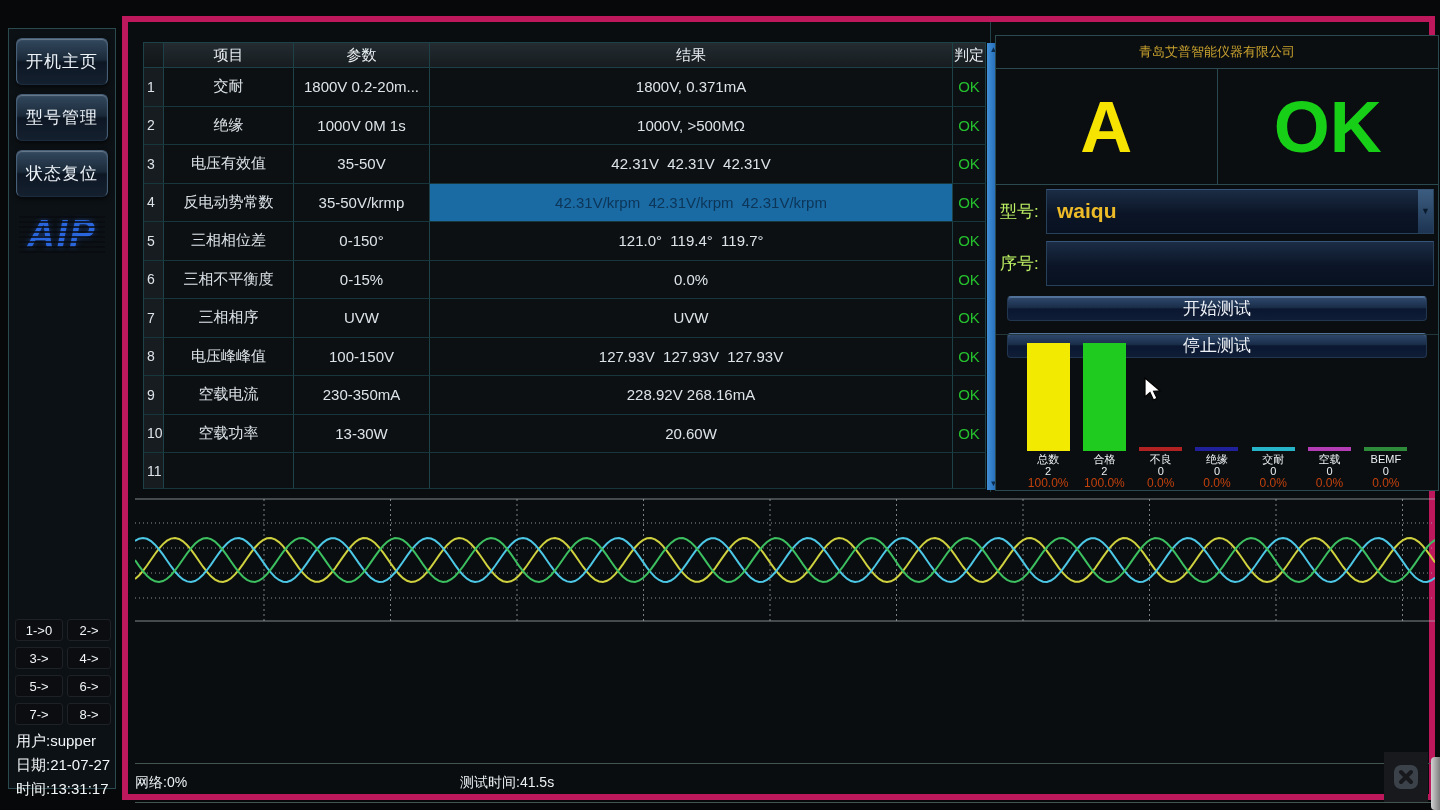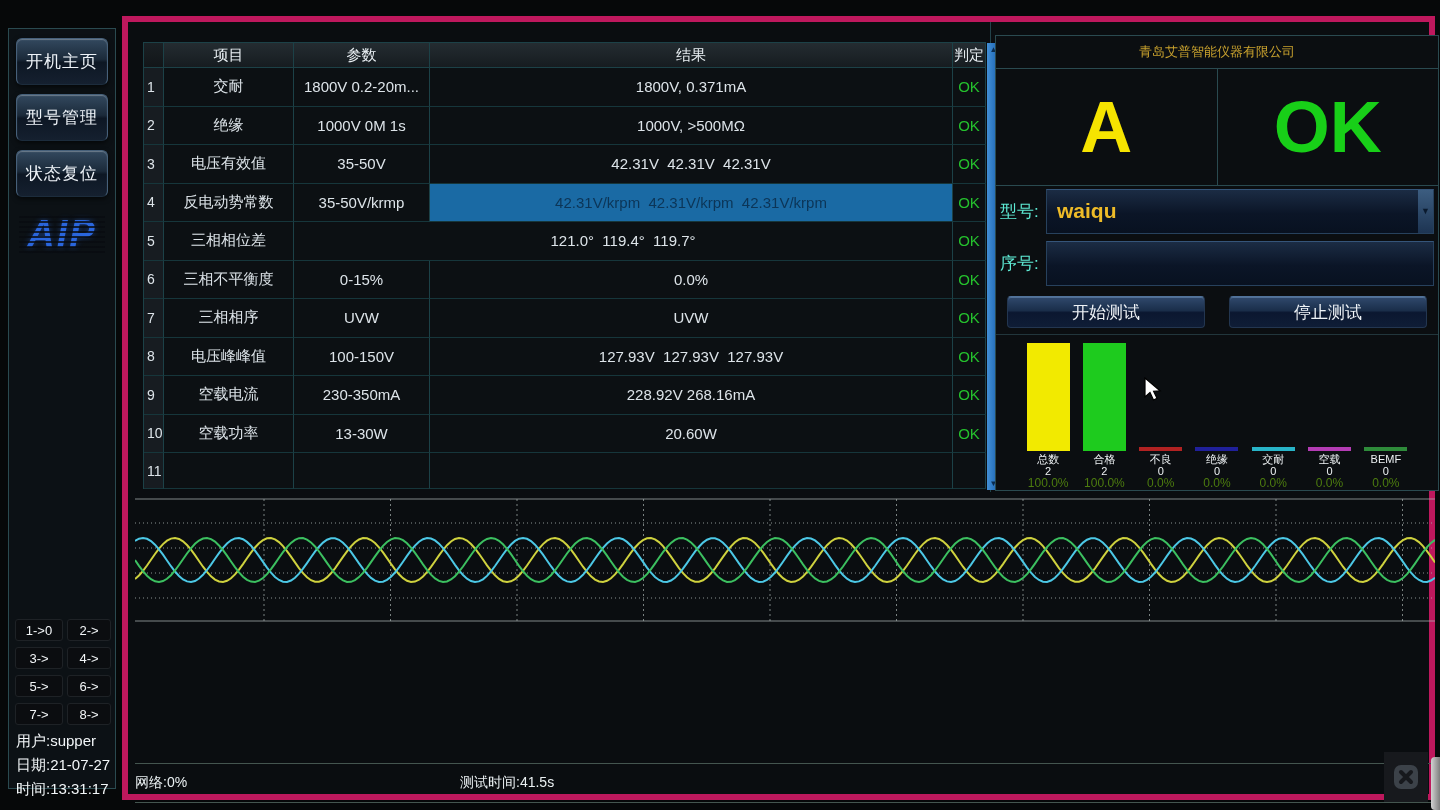--- a/index.html
+++ b/index.html
@@ -62,41 +62,41 @@
   #right-panel { position:absolute; left:867px; top:13px; width:444px; height:456px;
           border:1px solid #2a4a50; background:#0b0e11; display:flex; flex-direction:column; }
   #company { height:33px; line-height:32px; text-align:center; color:#c9a22e; font-size:13px;
           border-bottom:1px solid #2a4a50; }
   #grade-row { height:118px; display:flex; border-bottom:1px solid #2a4a50; }
   .grade-cell { flex:1; display:flex; align-items:center; justify-content:center;
           font-size:72px; font-weight:bold; }
   #grade-cell-a { border-right:1px solid #2a4a50; color:#f6e400; }
   #status-ok { color:#18cf18; }
   .field-row { display:flex; align-items:center; padding:3px 4px; }
-  .field-label { width:46px; color:#5eead4; font-size:17px; flex:0 0 46px; }
+  .field-label { width:46px; color:#bef264; font-size:17px; flex:0 0 46px; }
   .field-input { flex:1; height:45px; position:relative; display:flex; align-items:center;
           padding-left:10px; color:#eebb28; font-size:21px; font-weight:bold;
           background:linear-gradient(180deg,#1b2c44 0%,#0b1527 55%,#081120 100%);
           border:1px solid #27415d; border-top-color:#35557a; cursor:text; }
   .dd-arrow { position:absolute; right:0; top:0; bottom:0; width:15px;
           background:linear-gradient(180deg,#3c5d80,#1d3452); color:#0a1a2e; font-size:9px;
           display:flex; align-items:center; justify-content:center; cursor:pointer; }
-  #btn-row { height:44px; display:flex; gap:24px; padding:6px 11px; }
+  #btn-row { height:44px; display:flex; gap:12px; padding:6px 11px;flex-direction:column; }
   .test-btn { flex:1; border-radius:4px; border:1px solid #233650; border-top-color:#51739b;
           background:linear-gradient(180deg,#30496d 0%,#1a2e4a 45%,#0b1730 52%,#0f1d36 100%);
           color:#eef2f6; font-size:17px; display:flex; align-items:center; justify-content:center;
           box-shadow:inset 0 1px 0 rgba(150,190,230,.35); cursor:pointer; }
   #stat-chart { flex:1; border-top:1px solid #22363c; display:flex;
           justify-content:space-between; padding:6px 24px 0; }
   .stat-group { width:57px; display:flex; flex-direction:column; align-items:center; }
   .stat-barwrap { height:110px; width:43px; display:flex; align-items:flex-end; }
   .stat-bar { width:43px; }
   .stat-name { font-size:11px; color:#eef2f4; margin-top:3px; line-height:11px; }
   .stat-count { font-size:11px; color:#eef2f4; line-height:12px; }
-  .stat-pct { font-size:12px; color:#4d7c0f; line-height:13px; }
+  .stat-pct { font-size:12px; color:#c2410c; line-height:13px; }
 
   
   #wave-panel { position:absolute; left:7px; top:471px; width:1300px; height:130px; }
 
   
   #status-bar { position:absolute; left:7px; top:741px; width:1300px; height:40px;
           border-top:1px solid #44554f; border-bottom:1px solid #44554f;
           display:flex; align-items:center; font-size:14px; color:#eaf0f2; }
   #net-label { }
   #time-label { position:absolute; left:325px; }
@@ -170,20 +170,21 @@
       <div class="trow">
         <div class="cell c-no">4</div>
         <div class="cell c-item">反电动势常数</div>
         <div class="cell c-param">35-50V/krmp</div>
         <div class="cell c-result selected">42.31V/krpm  42.31V/krpm  42.31V/krpm</div>
         <div class="cell c-judge">OK</div>
       </div>
       <div class="trow">
         <div class="cell c-no">5</div>
         <div class="cell c-item">三相相位差</div>
+        <div class="cell c-param">0-150°</div>
         <div class="cell c-result">121.0°  119.4°  119.7°</div>
         <div class="cell c-judge">OK</div>
       </div>
       <div class="trow">
         <div class="cell c-no">6</div>
         <div class="cell c-item">三相不平衡度</div>
         <div class="cell c-param">0-15%</div>
         <div class="cell c-result">0.0%</div>
         <div class="cell c-judge">OK</div>
       </div>

